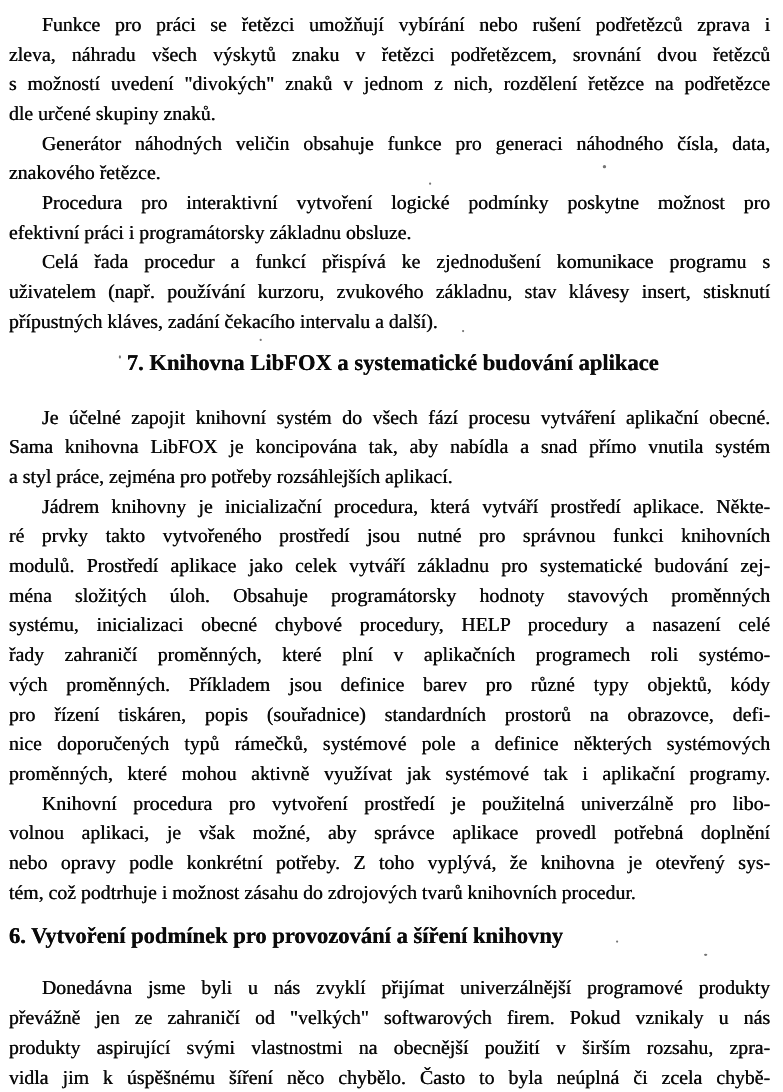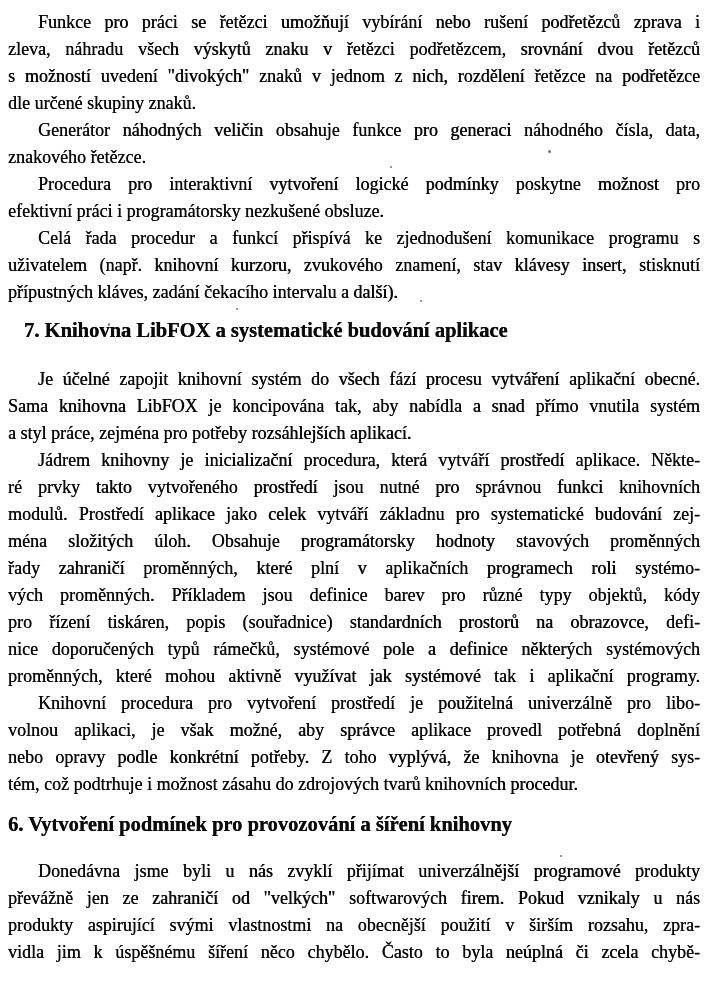--- a/index.html
+++ b/index.html
@@ -41,21 +41,21 @@
   .line.end {
     text-align-last: left;
   }
   .heading {
     font-size: 20.5px;
     font-weight: bold;
     line-height: 27px;
     text-shadow: 0.3px 0 0 currentColor;
     margin: 0;
   }
-  .heading.h7 { margin: 11px 0 22px 16px; }
+  .heading.h7 { margin: 11px 0 22px 6px; text-align: center; }
   .heading.h8 { margin: 13px 0 20px 0; }
   
   .speck {
     position: absolute;
     background: #2a2a2a;
     border-radius: 50%;
     opacity: 0.65;
   }
 </style>
 </head>
@@ -70,42 +70,43 @@
     <span class="line end">dle určené skupiny znaků.</span>
   </p>
 
   <p class="para">
     <span class="line first">Generátor náhodných veličin obsahuje funkce pro generaci náhodného čísla, data,</span>
     <span class="line end">znakového řetězce.</span>
   </p>
 
   <p class="para">
     <span class="line first">Procedura pro interaktivní vytvoření logické podmínky poskytne možnost pro</span>
-    <span class="line end">efektivní práci i programátorsky nezkušené obsluze.</span>
+    <span class="line end">efektivní práci i programátorsky základnu obsluze.</span>
   </p>
 
   <p class="para">
     <span class="line first">Celá řada procedur a funkcí přispívá ke zjednodušení komunikace programu s</span>
-    <span class="line">uživatelem (např. knihovní kurzoru, zvukového znamení, stav klávesy insert, stisknutí</span>
+    <span class="line">uživatelem (např. používání kurzoru, zvukového základnu, stav klávesy insert, stisknutí</span>
     <span class="line end">přípustných kláves, zadání čekacího intervalu a další).</span>
   </p>
 
   <h2 class="heading h7">7. Knihovna LibFOX a systematické budování aplikace</h2>
 
   <p class="para">
     <span class="line first">Je účelné zapojit knihovní systém do všech fází procesu vytváření aplikační obecné.</span>
     <span class="line">Sama knihovna LibFOX je koncipována tak, aby nabídla a snad přímo vnutila systém</span>
     <span class="line end">a styl práce, zejména pro potřeby rozsáhlejších aplikací.</span>
   </p>
 
   <p class="para">
     <span class="line first">Jádrem knihovny je inicializační procedura, která vytváří prostředí aplikace. Někte-</span>
     <span class="line">ré prvky takto vytvořeného prostředí jsou nutné pro správnou funkci knihovních</span>
     <span class="line">modulů. Prostředí aplikace jako celek vytváří základnu pro systematické budování zej-</span>
     <span class="line">ména složitých úloh. Obsahuje programátorsky hodnoty stavových proměnných</span>
+    <span class="line">systému, inicializaci obecné chybové procedury, HELP procedury a nasazení celé</span>
     <span class="line">řady zahraničí proměnných, které plní v aplikačních programech roli systémo-</span>
     <span class="line">vých proměnných. Příkladem jsou definice barev pro různé typy objektů, kódy</span>
     <span class="line">pro řízení tiskáren, popis (souřadnice) standardních prostorů na obrazovce, defi-</span>
     <span class="line">nice doporučených typů rámečků, systémové pole a definice některých systémových</span>
     <span class="line">proměnných, které mohou aktivně využívat jak systémové tak i aplikační programy.</span>
   </p>
 
   <p class="para">
     <span class="line first">Knihovní procedura pro vytvoření prostředí je použitelná univerzálně pro libo-</span>
     <span class="line">volnou aplikaci, je však možné, aby správce aplikace provedl potřebná doplnění</span>

